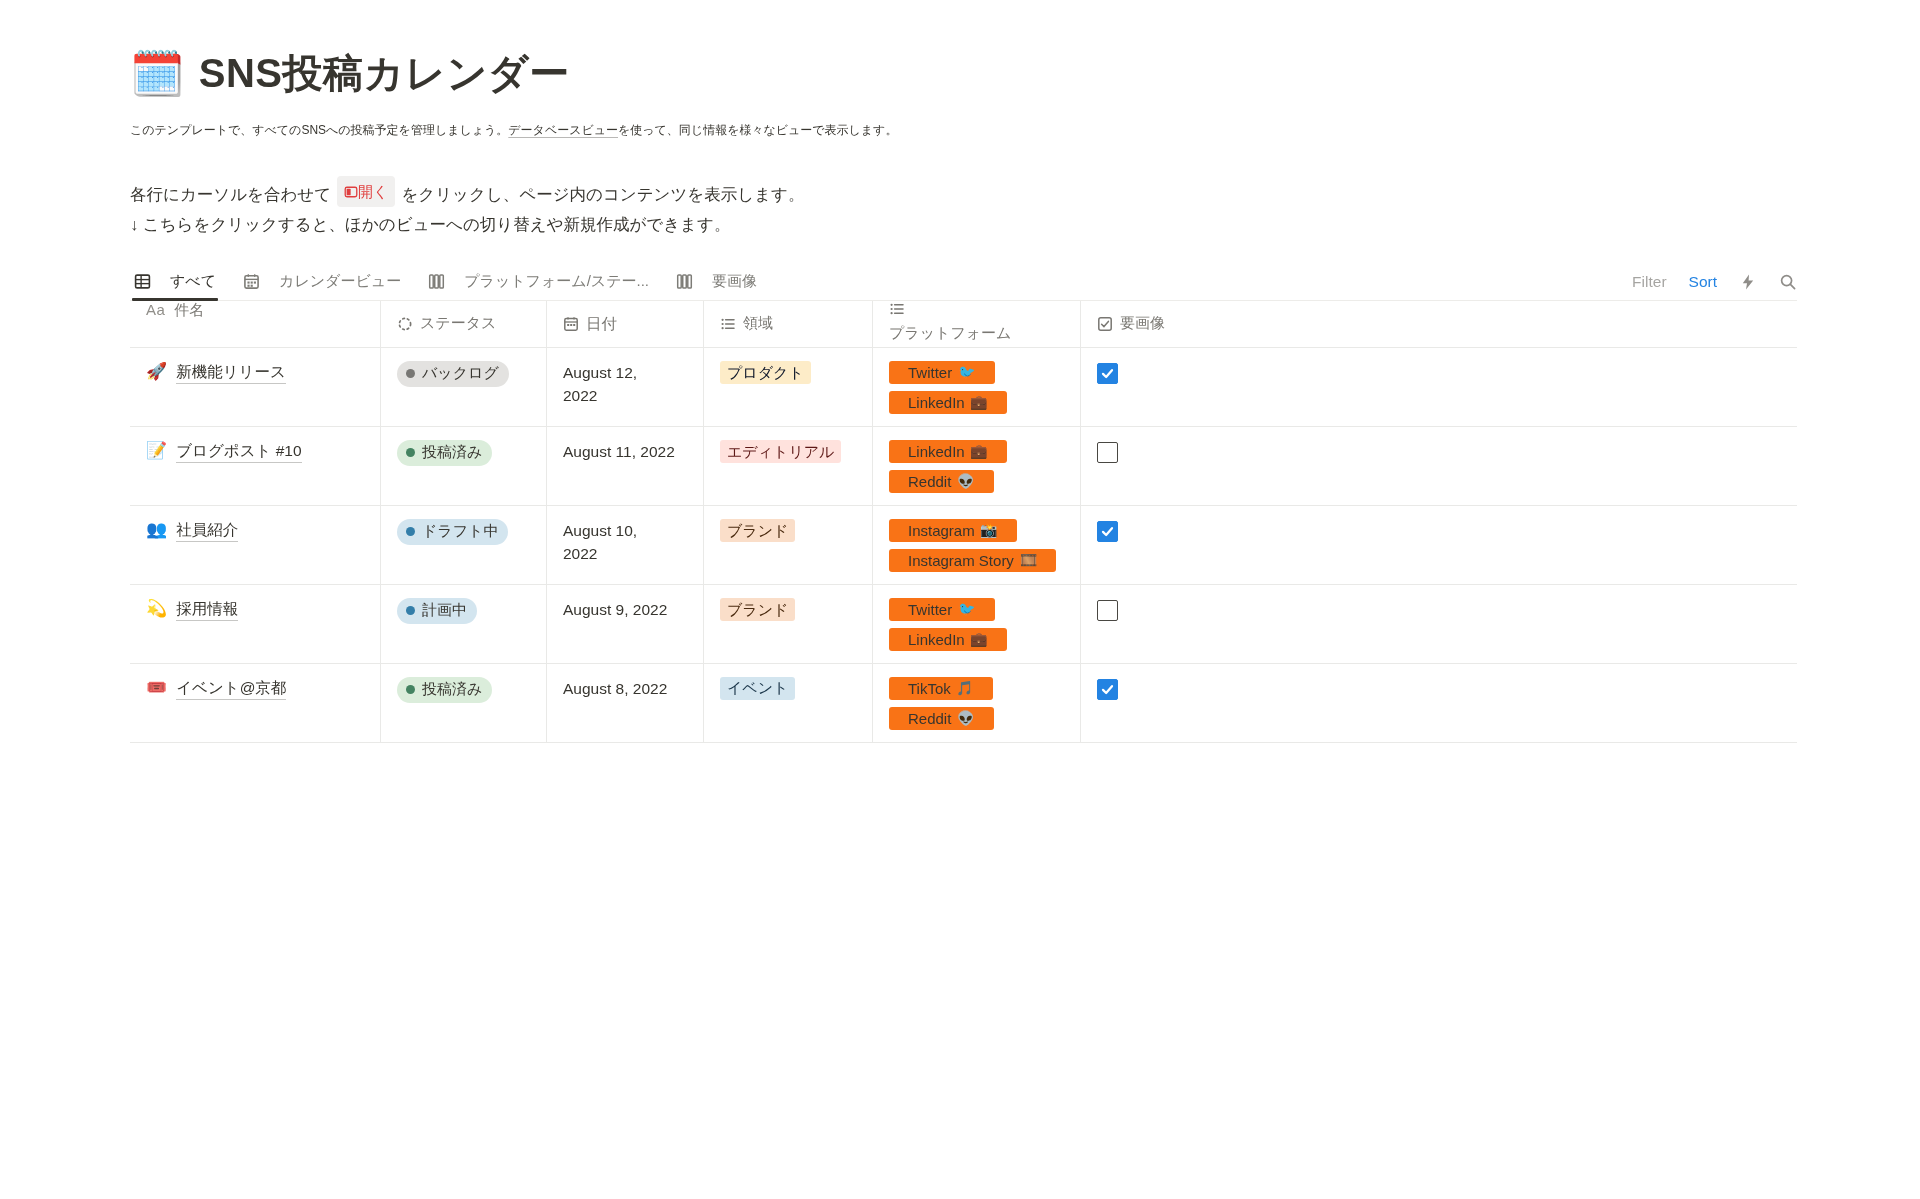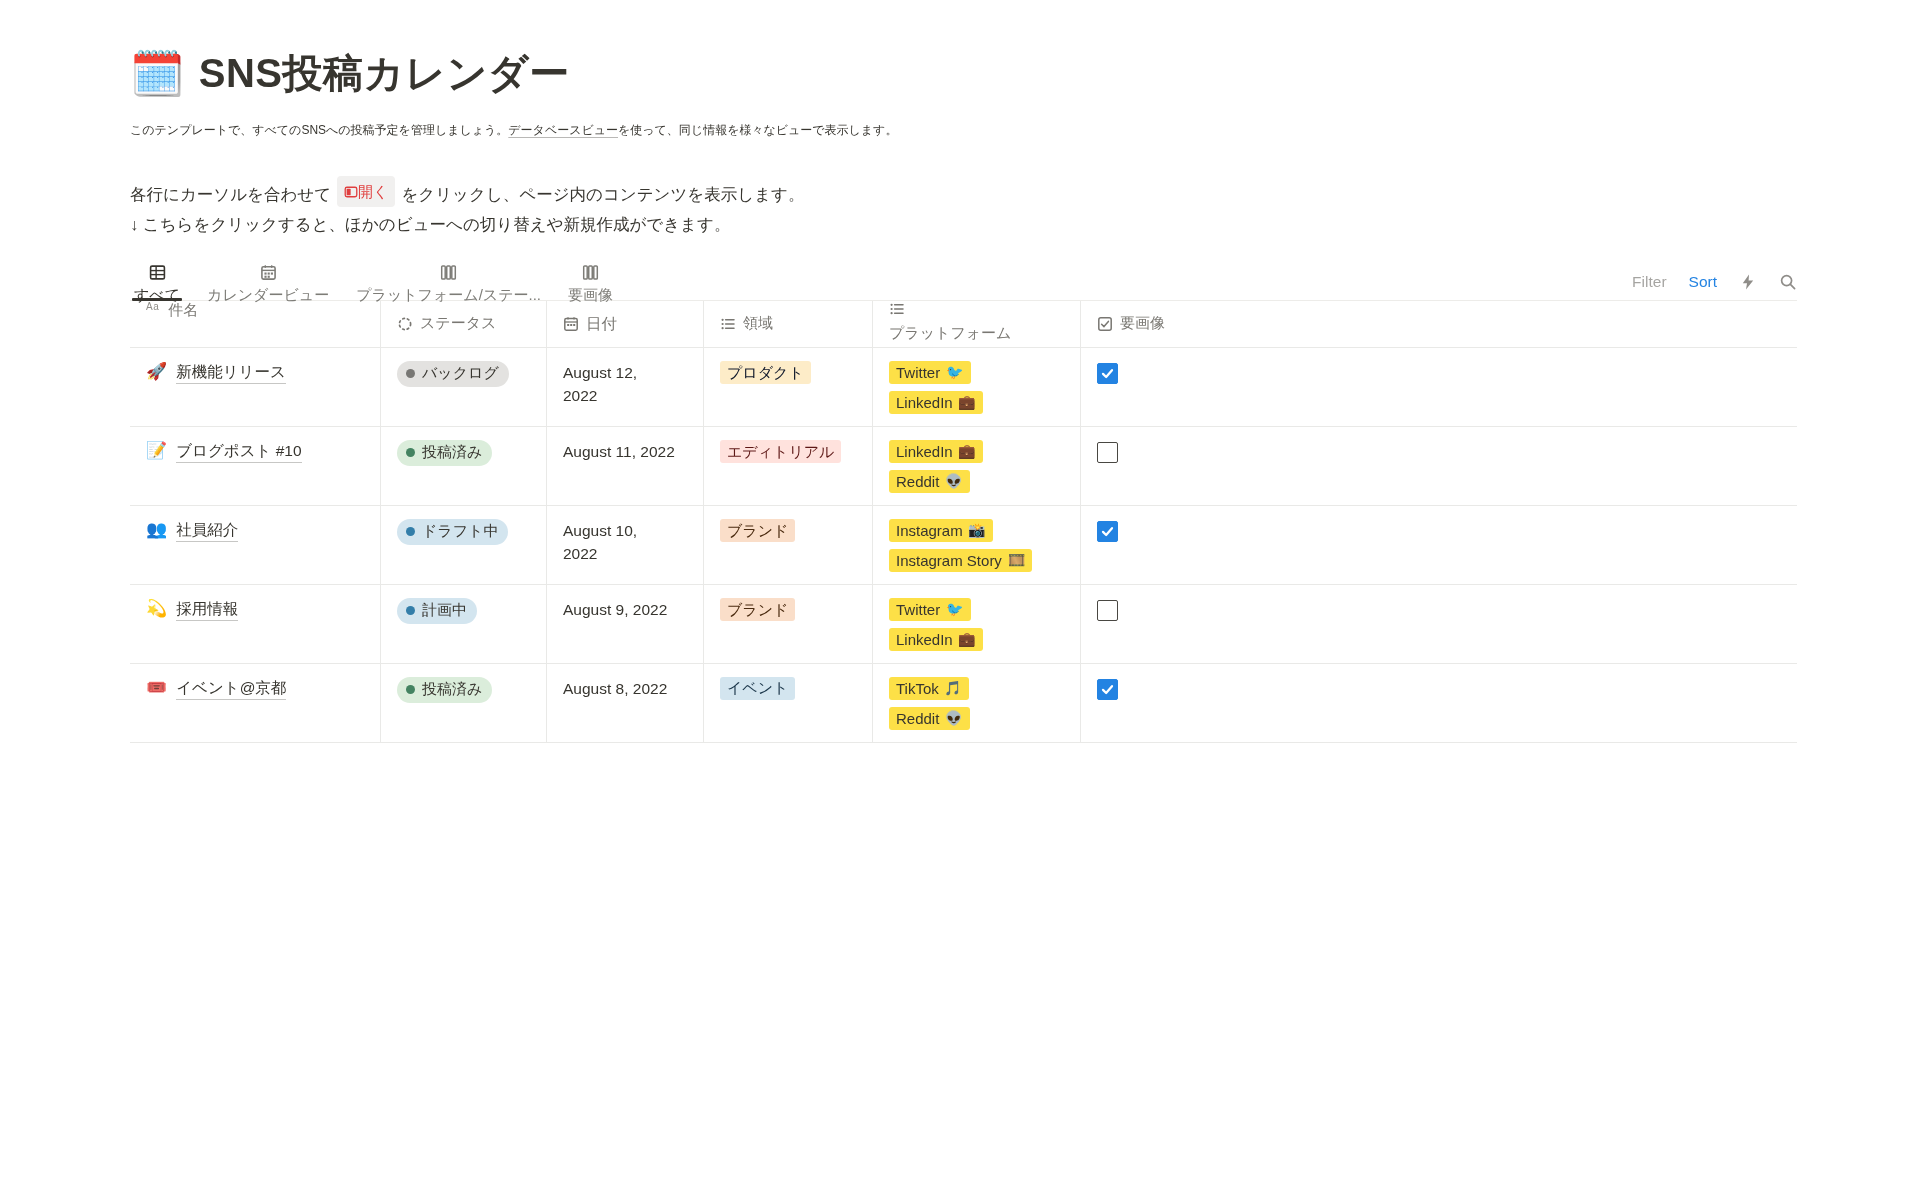--- a/index.html
+++ b/index.html
@@ -18,39 +18,39 @@
   .hint1 { margin-top:33px; font-size:16.5px; line-height:27px; }
   .hint2 { margin-top:3px; font-size:16.5px; line-height:27px; }
   .open-badge { display:inline-flex; align-items:center; background:#F1F0EF;
     border-radius:4px; padding:2px 7px; margin:0 6px; color:#E03E3E; font-size:15px; vertical-align:1px; }
   .open-badge svg { display:block; }
 
   
   .toolbar { width:1667px; margin-top:26px; height:37px; display:flex; align-items:center;
     border-bottom:1px solid #EDECE9; position:relative; }
   .tabs { display:flex; gap:27px; padding-left:4px; height:100%; align-items:center; }
-  .tab { display:inline-flex; align-items:center; gap:5px; font-size:15px; font-weight:500;
-    color:#7D7C77; cursor:pointer; height:100%; position:relative; white-space:nowrap;flex-direction:column; }
+  .tab { display:inline-flex; align-items:center; gap:19px; font-size:15px; font-weight:500;
+    color:#7D7C77; cursor:pointer; height:100%; position:relative; white-space:nowrap; }
   .tab svg { flex:none; }
   .tab.active { color:#37352F; }
   .tab.active::after { content:""; position:absolute; left:-2px; right:-2px; bottom:-1px;
     height:2.5px; background:#37352F; border-radius:1px; }
   .toolbar-controls { margin-left:auto; display:flex; align-items:center; gap:22px; }
   .filter-btn { font-size:15.5px; color:rgba(55,53,47,.45); cursor:pointer; }
   .sort-btn { font-size:15.5px; color:#2383E2; cursor:pointer; }
   .icon-btn { color:#8F8D89; cursor:pointer; display:flex; }
 
   
   .db-table { width:1667px; font-size:15px; }
   .thead { display:flex; height:47px; color:#797772; }
   .hcell { display:flex; align-items:center; gap:7px; padding:0 8px 0 16px;
     border-right:1px solid #E9E9E7; height:100%; cursor:pointer; }
   .hcell:last-child { border-right:none; }
   .thead { border-bottom:1px solid #E9E9E7; }
-  .aa { font-size:10px; letter-spacing:.5px; color:#908E89; }
+  .aa { font-size:15px; letter-spacing:.5px; color:#908E89; }
 
   .row { display:flex; min-height:76px; border-bottom:1px solid #E9E9E7; align-items:stretch; }
   .cell { padding:13px 8px 12px 16px; border-right:1px solid #E9E9E7; }
   .cell:last-child { border-right:none; }
   .c0 { width:251px; display:flex; gap:9px; align-items:flex-start; }
   .c1 { width:166px; }
   .c2 { width:157px; padding-right:28px; font-size:15.5px; line-height:23px; }
   .c3 { width:169px; }
   .c4 { width:208px; display:flex; flex-direction:column; gap:7px; align-items:flex-start; }
   .c5 { width:716px; }
@@ -68,22 +68,22 @@
   .status.c-green { background:#DBEDDB; } .status.c-green .dot { background:#448361; }
   .status.c-blue  { background:#D3E5EF; } .status.c-blue .dot { background:#337EA9; }
 
   .tag { display:inline-block; padding:1px 7px; border-radius:3px; font-size:15px;
     line-height:21px; white-space:nowrap; cursor:pointer; }
   .tag.c-yellow { background:#FDECC8; color:#0f172a; }
   .tag.c-red    { background:#FFE2DD; color:#5D1715; }
   .tag.c-orange { background:#FADEC9; color:#49290E; }
   .tag.c-blue   { background:#D3E5EF; color:#183347;font-family:Liberation Serif, serif; }
 
-  .ptag { display:inline-flex; align-items:center; gap:6px; padding:1px 7px; border-radius:3px;
-    background:#fde047; color:#37352F; font-size:15px; line-height:21px; white-space:nowrap; cursor:pointer; }
+  .ptag { display:inline-flex; align-items:center; gap:6px; padding:1px 19px; border-radius:3px;
+    background:#f97316; color:#37352F; font-size:15px; line-height:21px; white-space:nowrap; cursor:pointer; }
   .pemoji { font-size:14px; }
 
   .cb { width:21px; height:21px; border:1.7px solid #494742; border-radius:2px;
     display:flex; align-items:center; justify-content:center; margin-top:2px; cursor:pointer; background:#fff; }
   .cb svg { display:none; }
   .cb.checked { background:#2383E2; border-color:#2383E2; }
   .cb.checked svg { display:block; }
 </style>
 </head>
 <body>

